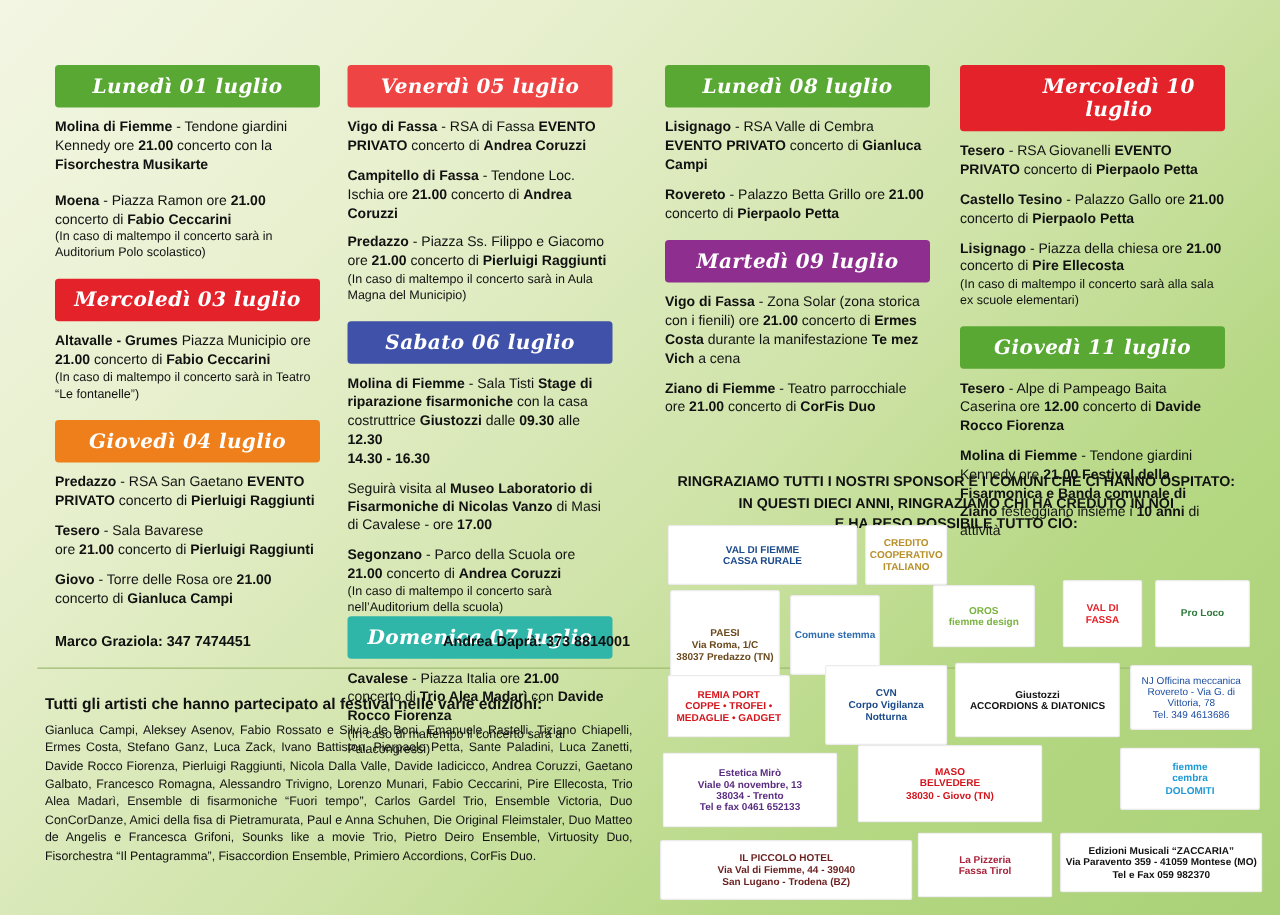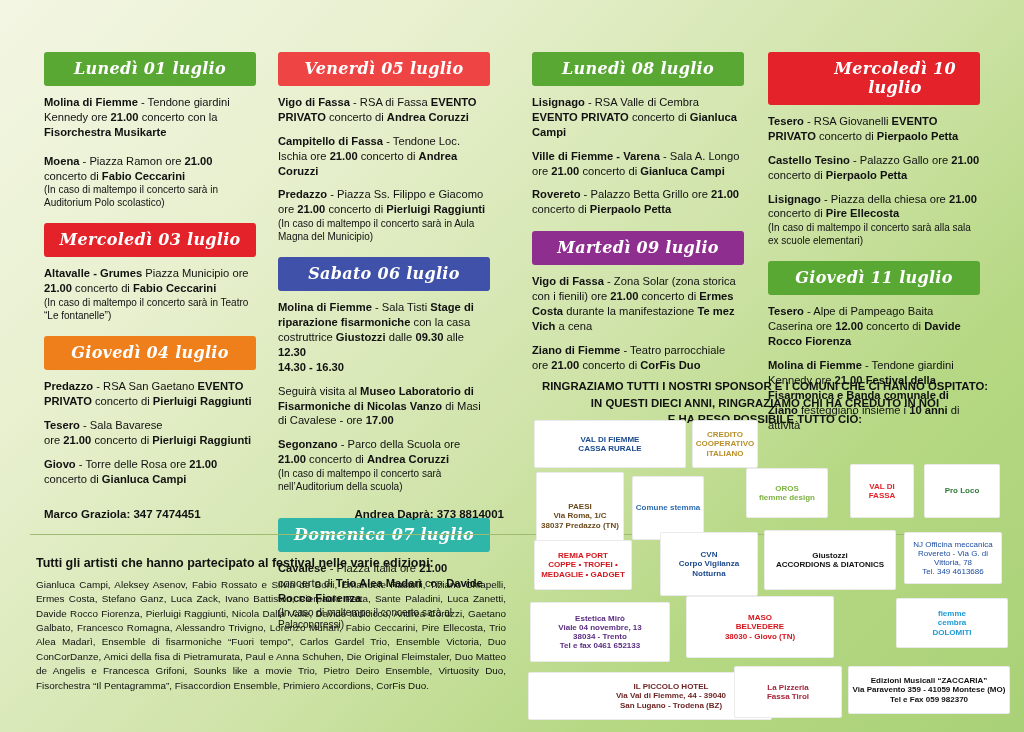--- a/index.html
+++ b/index.html
@@ -76,36 +76,35 @@
         <div class="ev"><b>Giovo</b> - Torre delle Rosa ore <b>21.00</b> concerto di <b>Gianluca Campi</b></div>
       </div>
     </div>
   <div id="col1" class="col" style="left:278px;top:52px;width:212px;">
       <div style="margin-bottom: 14px;">
         <div class="daybar" style="background: #ef4444;">Venerdì 05 luglio</div>
         <div class="ev"><b>Vigo di Fassa</b> - RSA di Fassa <b>EVENTO PRIVATO</b> concerto di <b>Andrea Coruzzi</b></div>
         <div class="ev"><b>Campitello di Fassa</b> - Tendone Loc. Ischia ore <b>21.00</b> concerto di <b>Andrea Coruzzi</b></div>
         <div class="ev"><b>Predazzo</b> - Piazza Ss. Filippo e Giacomo ore <b>21.00</b> concerto di <b>Pierluigi Raggiunti</b><span class="small">(In caso di maltempo il concerto sarà in Aula Magna del Municipio)</span></div>
       </div>
-      <div style="margin-bottom: 25px;">
+      <div style="margin-bottom: 0;">
         <div class="daybar" style="background: rgb(63, 81, 168);">Sabato 06 luglio</div>
         <div class="ev"><b>Molina di Fiemme</b> - Sala Tisti <b>Stage di riparazione fisarmoniche</b> con la casa costruttrice <b>Giustozzi</b> dalle <b>09.30</b> alle <b>12.30</b><br><b>14.30 - 16.30</b></div>
         <div class="ev">Seguirà visita al <b>Museo Laboratorio di Fisarmoniche di Nicolas Vanzo</b> di Masi di Cavalese - ore <b>17.00</b></div>
         <div class="ev"><b>Segonzano</b> - Parco della Scuola ore <b>21.00</b> concerto di <b>Andrea Coruzzi</b><span class="small">(In caso di maltempo il concerto sarà nell’Auditorium della scuola)</span></div>
       </div>
       <div style="margin-bottom: 14px;">
         <div class="daybar" style="background: rgb(47, 182, 168);">Domenica 07 luglio</div>
         <div class="ev"><b>Cavalese</b> - Piazza Italia ore <b>21.00</b> concerto di <b>Trio Alea Madarì</b> con <b>Davide Rocco Fiorenza</b><span class="small">(In caso di maltempo il concerto sarà al Palacongressi)</span></div>
       </div>
     </div>
   <div id="col2" class="col" style="left:532px;top:52px;width:212px;">
       <div style="margin-bottom: 14px;">
         <div class="daybar" style="background: rgb(90, 168, 52);">Lunedì 08 luglio</div>
         <div class="ev"><b>Lisignago</b> - RSA Valle di Cembra <b>EVENTO PRIVATO</b> concerto di <b>Gianluca Campi</b></div>
-        <div class="ev"><b>Ville di Fiemme - Varena</b> - Sala A. Longo ore <b>21.00</b> concerto di <b>Gianluca Campi</b></div>
         <div class="ev"><b>Roveretо</b> - Palazzo Betta Grillo ore <b>21.00</b> concerto di <b>Pierpaolo Petta</b></div>
       </div>
       <div style="margin-bottom: 14px;">
         <div class="daybar" style="background: rgb(142, 47, 143);">Martedì 09 luglio</div>
         <div class="ev"><b>Vigo di Fassa</b> - Zona Solar (zona storica con i fienili) ore <b>21.00</b> concerto di <b>Ermes Costa</b> durante la manifestazione <b>Te mez Vich</b> a cena</div>
         <div class="ev"><b>Ziano di Fiemme</b> - Teatro parrocchiale ore <b>21.00</b> concerto di <b>CorFis Duo</b></div>
       </div>
     </div>
   <div id="col3" class="col" style="left:768px;top:52px;width:212px;">
       <div style="margin-bottom: 14px;">
@@ -173,21 +172,21 @@
       </div>
       <div class="logo" style="left: 10px; top: 182px; width: 138px; height: 58px; border: 1px solid rgba(0, 0, 0, 0.08);">
         <div class="logotxt" style="color: rgb(91, 45, 130); font-weight: bold;">Estetica Mirò<br>Viale 04 novembre, 13<br>38034 - Trento<br>Tel e fax 0461 652133</div>
       </div>
       <div class="logo" style="left: 166px; top: 176px; width: 146px; height: 60px; border: 1px solid rgba(0, 0, 0, 0.08);">
         <div class="logotxt" style="color: rgb(212, 21, 28); font-weight: bold;">MASO<br>BELVEDERE<br>38030 - Giovo (TN)</div>
       </div>
       <div class="logo" style="left: 376px; top: 178px; width: 110px; height: 48px; border: 1px solid rgba(0, 0, 0, 0.08);">
         <div class="logotxt" style="color: rgb(30, 154, 214); font-weight: bold;">fiemme<br>cembra<br>DOLOMITI</div>
       </div>
-      <div class="logo" style="left: 8px; top: 252px; width: 200px; height: 46px; border: 1px solid rgba(0, 0, 0, 0.08); padding-left: 42px;">
+      <div class="logo" style="left: 8px; top: 252px; width: 200px; height: 46px; border: 1px solid rgba(0, 0, 0, 0.08);">
         <div class="logotxt" style="color: rgb(107, 31, 31); font-weight: bold;">IL PICCOLO HOTEL<br>Via Val di Fiemme, 44 - 39040<br>San Lugano - Trodena (BZ)</div>
       </div>
       <div class="logo" style="left: 214px; top: 246px; width: 106px; height: 50px; border: 1px solid rgba(0, 0, 0, 0.08);">
         <div class="logotxt" style="color: rgb(168, 36, 59); font-weight: bold;">La Pizzeria<br>Fassa Tirol</div>
       </div>
       <div class="logo" style="left: 328px; top: 246px; width: 160px; height: 46px; border: 1px solid rgba(0, 0, 0, 0.08);">
         <div class="logotxt" style="color: rgb(17, 17, 17); font-weight: bold;">Edizioni Musicali “ZACCARIA”<br>Via Paravento 359 - 41059 Montese (MO)<br>Tel e Fax 059 982370</div>
       </div>
     </div>
 

